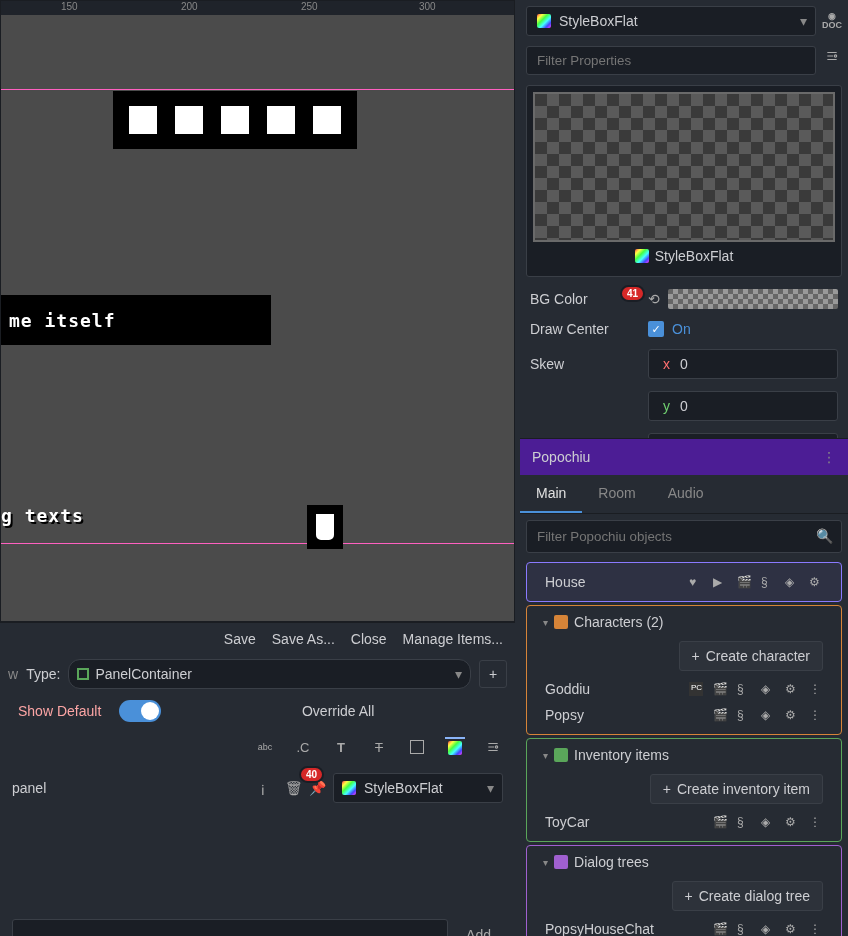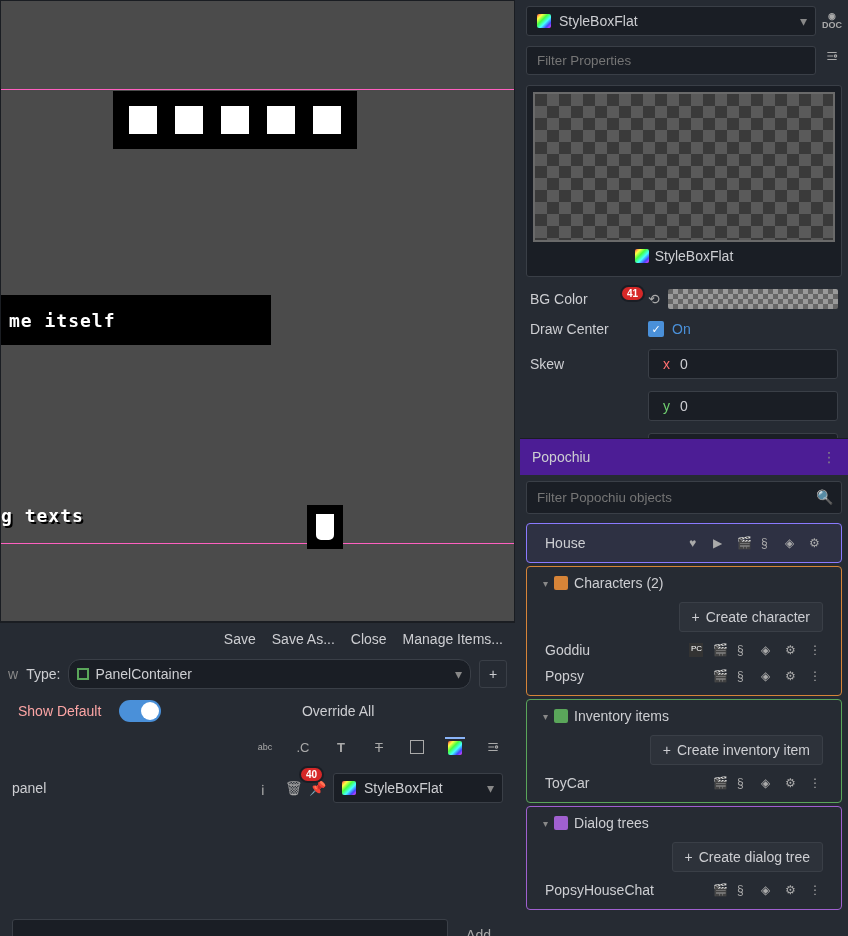--- a/index.html
+++ b/index.html
@@ -93,20 +93,27 @@
 .heart { color: #ff6088; }
 .rainbow { width: 14px; height: 14px; background: linear-gradient(135deg,#f44,#ff4,#4f4,#4ff,#44f,#f4f); border-radius: 2px; }
 .green-sq { width: 12px; height: 12px; border: 2px solid #5aa65a; display: inline-block; }
 .doc-icon { font-size: 9px; font-weight: bold; color: #aaa; text-align: center; line-height: 1; }
 .side-icon { width: 20px; height: 20px; display: flex; align-items: center; justify-content: center; color: #aaa; cursor: pointer; }
 </style>
 </head>
 <body>
 
 <div class="viewport">
+  <div class="ruler ruler-h">
+    <span class="ruler-tick" style="left:60px">150</span>
+    <span class="ruler-tick" style="left:180px">200</span>
+    <span class="ruler-tick" style="left:300px">250</span>
+    <span class="ruler-tick" style="left:418px">300</span>
+    <span class="ruler-tick" style="left:540px">350</span>
+  </div>
   <div class="viewport-canvas">
     <div class="pink-line" style="left:0;top:74px;width:100%;height:1px"></div>
     <div class="pink-line" style="left:0;top:528px;width:100%;height:1px"></div>
     <div class="black-box" style="left:112px;top:76px;width:244px;height:58px">
       <div class="pixel-icons">
         <svg class="pixel-icon" viewBox="0 0 24 24" fill="#fff">
             <path d="M5 20h14v2H5zm7-18L5 9h4v6h6V9h4z"></path>
           </svg>
         <svg class="pixel-icon" viewBox="0 0 24 24" fill="#fff">
             <path d="M20 2H4c-1 0-2 1-2 2v18l4-4h14c1 0 2-1 2-2V4c0-1-1-2-2-2z"></path>
@@ -252,20 +259,25 @@
         <span class="spinner">▴<br>▾</span>
       </div>
   </div>
 </div>
 
 <div class="popochiu">
   <div class="pop-header">
     <span>Popochiu</span>
     <span style="color:#888">⋮</span>
   </div>
+  <div class="pop-tabs">
+    <div class="pop-tab active">Main</div>
+    <div class="pop-tab">Room</div>
+    <div class="pop-tab">Audio</div>
+  </div>
   <div class="pop-filter" style="position:relative">
     <input class="pop-filter-input" placeholder="Filter Popochiu objects" style="">
     <span style="position:absolute;right:14px;top:14px;color:#888">🔍</span>
   </div>
 
   <div class="pop-section house">
     <div class="sec-item">
       <span class="lbl">House</span>
       <div class="sec-icons">
         <span class="si heart">♥</span>

